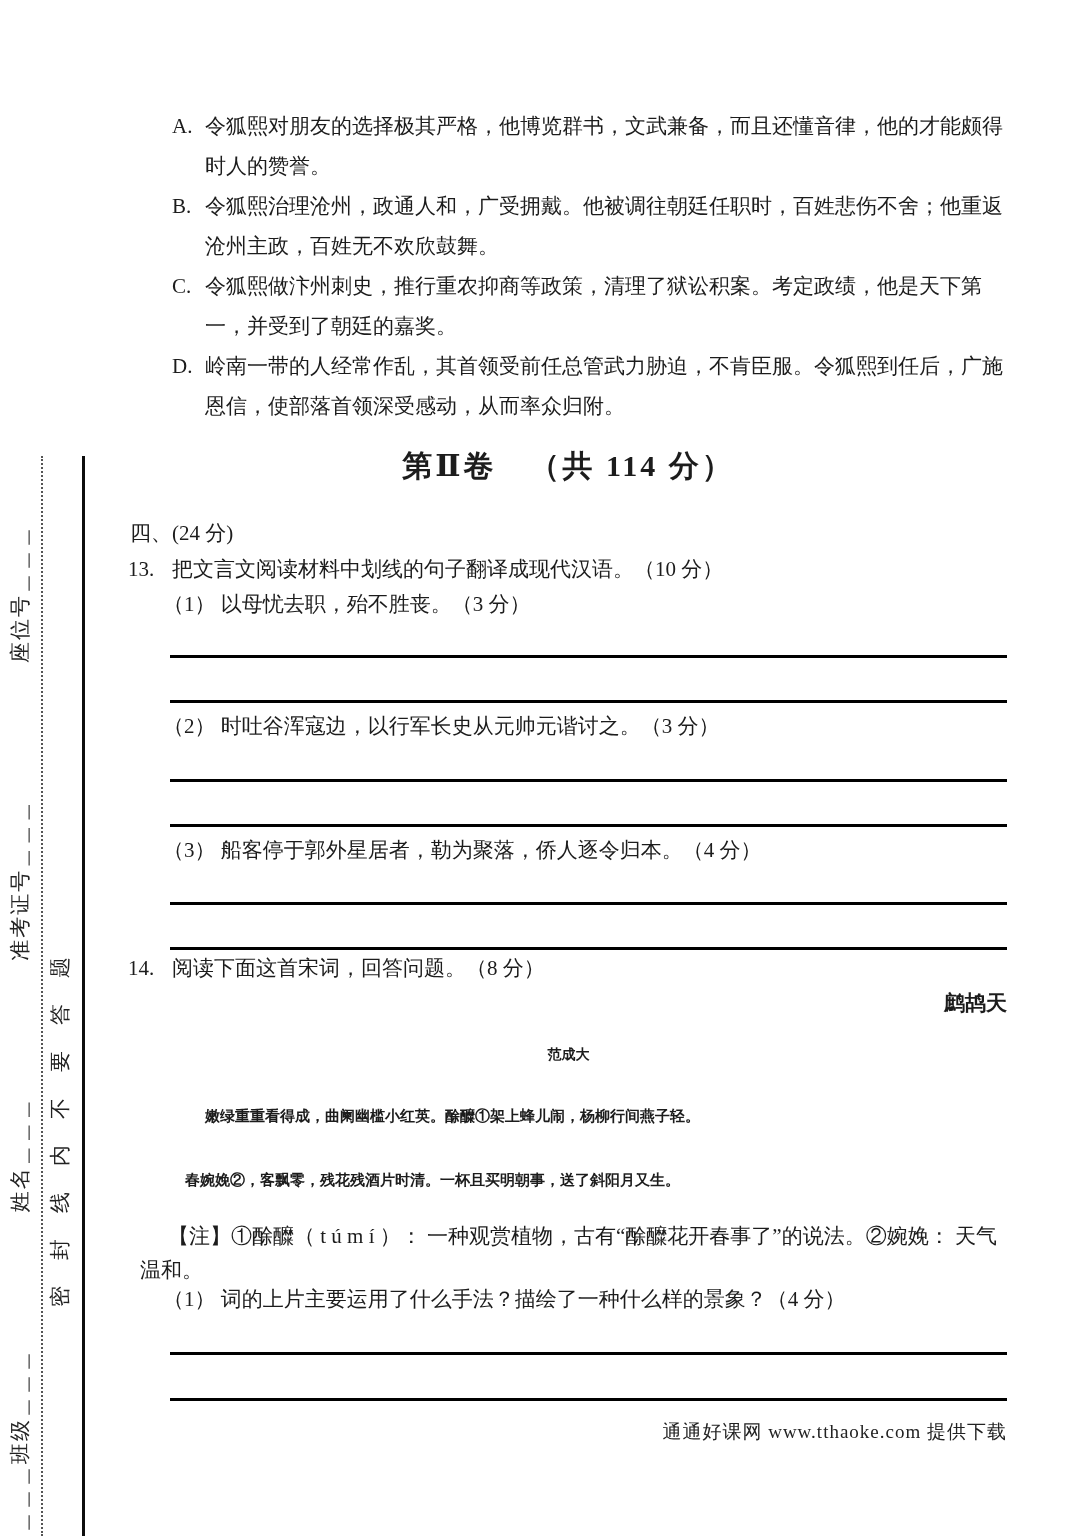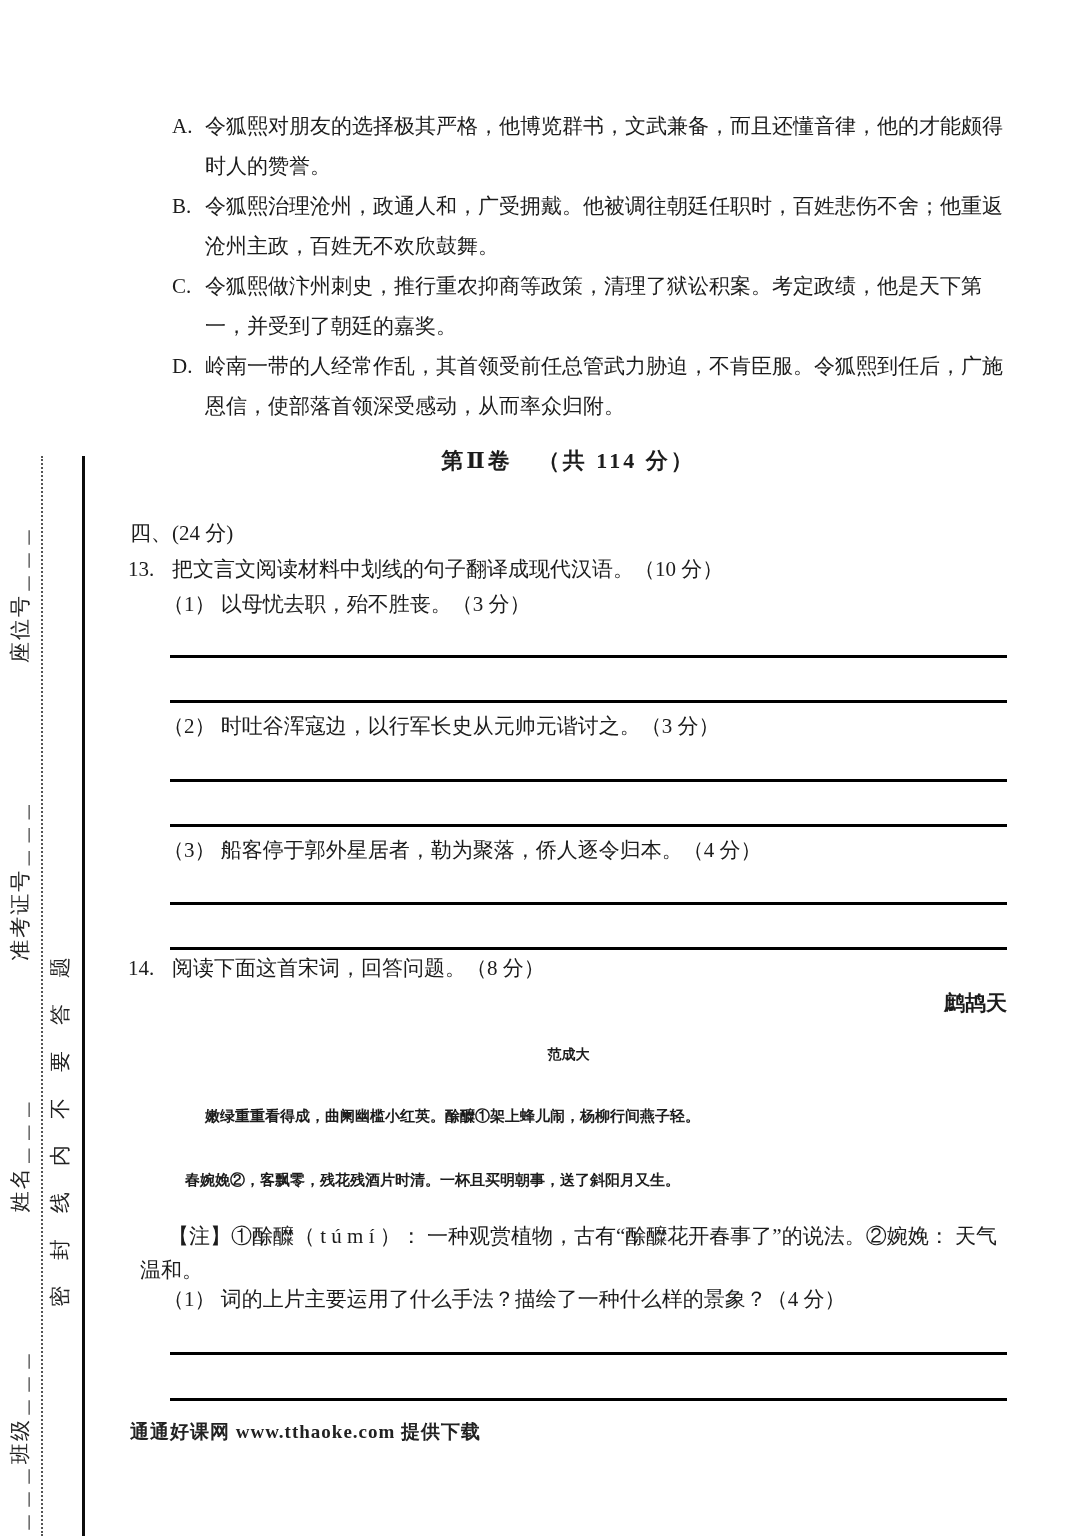--- a/index.html
+++ b/index.html
@@ -43,21 +43,21 @@
     left:172px;top:106px;width:842px;
     font-size:21px;line-height:40px;
   }
   .option{display:flex;}
   .option .opt-label{width:33px;flex:0 0 33px;}
   .option .opt-text{flex:1;}
 
   .part2-title{
     left:130px;top:446px;width:877px;
     text-align:center;
-    font-size:22px;font-weight:bold;letter-spacing:3px;
+    font-size:30px;font-weight:bold;letter-spacing:3px;
   }
   .sec-heading{left:130px;top:519px;font-size:21px;}
 
   .qrow{display:flex;font-size:21px;line-height:30px;}
   .qrow .q-num{width:44px;flex:0 0 44px;}
   .q13{left:128px;top:554px;width:886px;}
   .q14{left:128px;top:953px;width:886px;}
 
   .subq{font-size:21px;line-height:30px;}
   .q13-1{left:163px;top:589px;}
@@ -86,22 +86,22 @@
   .poem-l1{left:205px;top:1107px;}
   .poem-l2{left:185px;top:1171px;}
 
   .note{
     left:140px;top:1219px;width:872px;
     font-size:21px;line-height:34px;
     text-indent:28px;
   }
 
   .footer{
-    left:130px;top:1419px;width:877px;text-align:left;
-    font-size:19px;color:#222;letter-spacing:1px;font-weight:bold;
+    left:130px;top:1419px;width:877px;text-align:right;
+    font-size:19px;color:#222;letter-spacing:1px;
   }
 </style>
 </head>
 <body>
 
 <div class="page">
 
   <div class="abs rot side-labels">
     <span>＿＿＿班级＿＿＿</span>
     <span>姓名＿＿＿</span>

